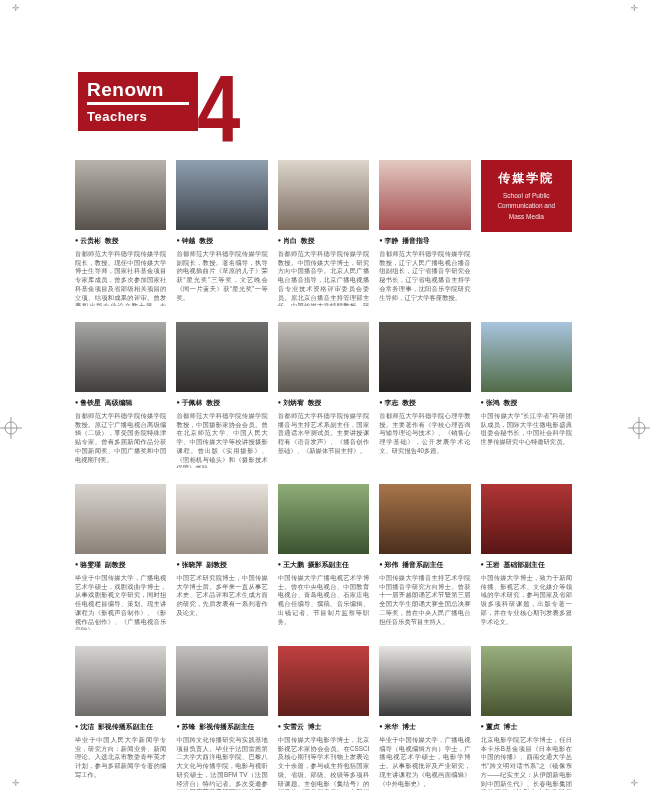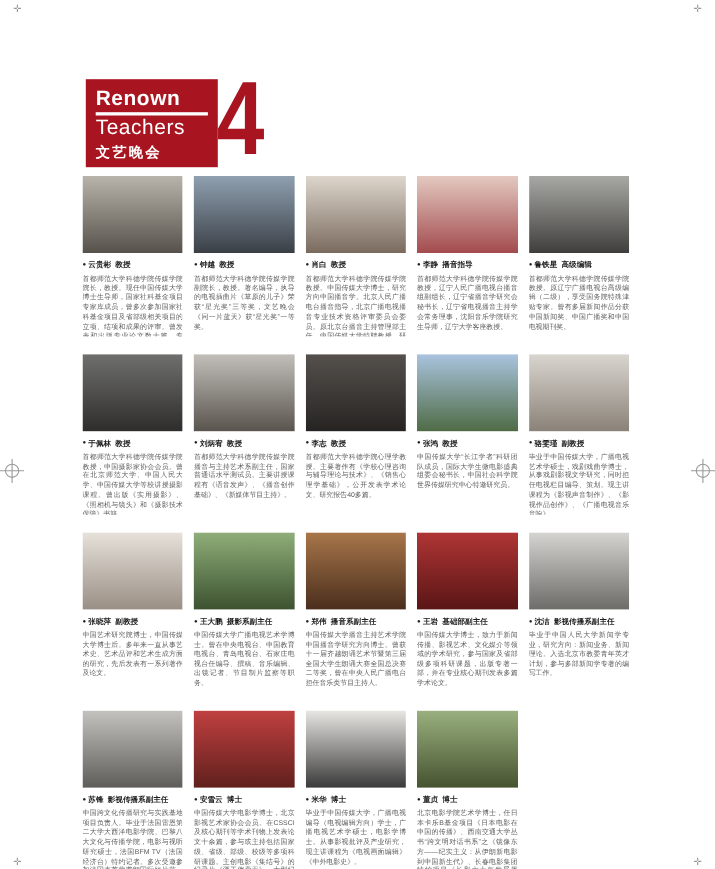--- a/index.html
+++ b/index.html
@@ -3,25 +3,25 @@
 <meta charset="utf-8">
 <style>
   html,body{margin:0;padding:0;background:#fff;}
   .page{position:relative;width:650px;height:790px;background:#fff;overflow:hidden;
         font-family:"Liberation Sans",sans-serif;}
   
   .regmark{position:absolute;width:22px;height:22px;}
   .regmark svg{display:block;}
   .cornermark{position:absolute;color:#9a9a9a;font-size:9px;line-height:9px;}
   
-  .badge{position:absolute;left:78px;top:72px;width:120px;height:80px;
+  .badge{position:absolute;left:78px;top:72px;width:120px;height:59px;
          background:var(--red);color:#fff;padding:7px 9px;box-sizing:border-box;}
   .badge .b1{font-size:19px;font-weight:bold;letter-spacing:.5px;
              border-bottom:3px solid #fff;padding-bottom:1px;margin-bottom:2px;display:block;}
-  .badge .b2{font-size:19px;font-weight:normal;letter-spacing:.5px;display:block;line-height:20px;}
+  .badge .b2{font-size:13px;font-weight:bold;letter-spacing:.5px;display:block;line-height:20px;}
   .badge .b3{font-size:13px;font-weight:bold;letter-spacing:2px;display:block;margin-top:3px;}
   .bignum{position:absolute;left:197px;top:64px;color:var(--red);
           font-size:95px;font-weight:800;line-height:88px;transform:scaleX(.82);
           transform-origin:left top;}
   
   .college{background:var(--red);color:#fff;height:72px;box-sizing:border-box;
            display:flex;flex-direction:column;align-items:center;justify-content:center;
            text-align:center;padding:4px;}
   .college .cn{font-size:12px;font-weight:bold;letter-spacing:2px;margin-bottom:4px;}
   .college .en{font-size:6.5px;line-height:1.55;color:rgba(255,255,255,.88);}
@@ -90,20 +90,28 @@
         <div class="bio">首都师范大学科德学院传媒学院教授。中国传媒大学博士，研究方向中国播音学。北京人民广播电台播音指导，北京广播电视播音专业技术资格评审委员会委员。原北京台播音主持管理部主任，中国传媒大学特聘教授、研究生导师，多次获得“金话筒”奖，担任齐越朗诵艺术节等专业赛事评委。</div>
       </div>
     </div>
       <div class="cell">
       <div class="photo" style="background: linear-gradient(rgb(227, 201, 192), rgb(163, 75, 78));"></div>
       <div class="cap">
         <div class="nameline"><span class="bullet">●</span><span class="nm">李静</span>&nbsp;&nbsp;<span class="tl">播音指导</span></div>
         <div class="bio">首都师范大学科德学院传媒学院教授，辽宁人民广播电视台播音组副组长，辽宁省播音学研究会秘书长，辽宁省电视播音主持学会常务理事，沈阳音乐学院研究生导师，辽宁大学客座教授。</div>
       </div>
     </div>
+      <div class="college" id="college-box">
+      <div class="cn">传媒学院</div>
+      <div class="en">
+        <div>School of Public</div>
+        <div>Communication and</div>
+        <div>Mass Media</div>
+      </div>
+    </div>
   <div class="cell">
       <div class="photo" style="background: linear-gradient(rgb(168, 168, 164), rgb(63, 62, 60));"></div>
       <div class="cap">
         <div class="nameline"><span class="bullet">●</span><span class="nm">鲁铁星</span>&nbsp;&nbsp;<span class="tl">高级编辑</span></div>
         <div class="bio">首都师范大学科德学院传媒学院教授。原辽宁广播电视台高级编辑（二级），享受国务院特殊津贴专家。曾有多届新闻作品分获中国新闻奖、中国广播奖和中国电视期刊奖。</div>
       </div>
     </div>
       <div class="cell">
       <div class="photo" style="background: linear-gradient(rgb(111, 111, 109), rgb(46, 45, 44));"></div>
       <div class="cap">

